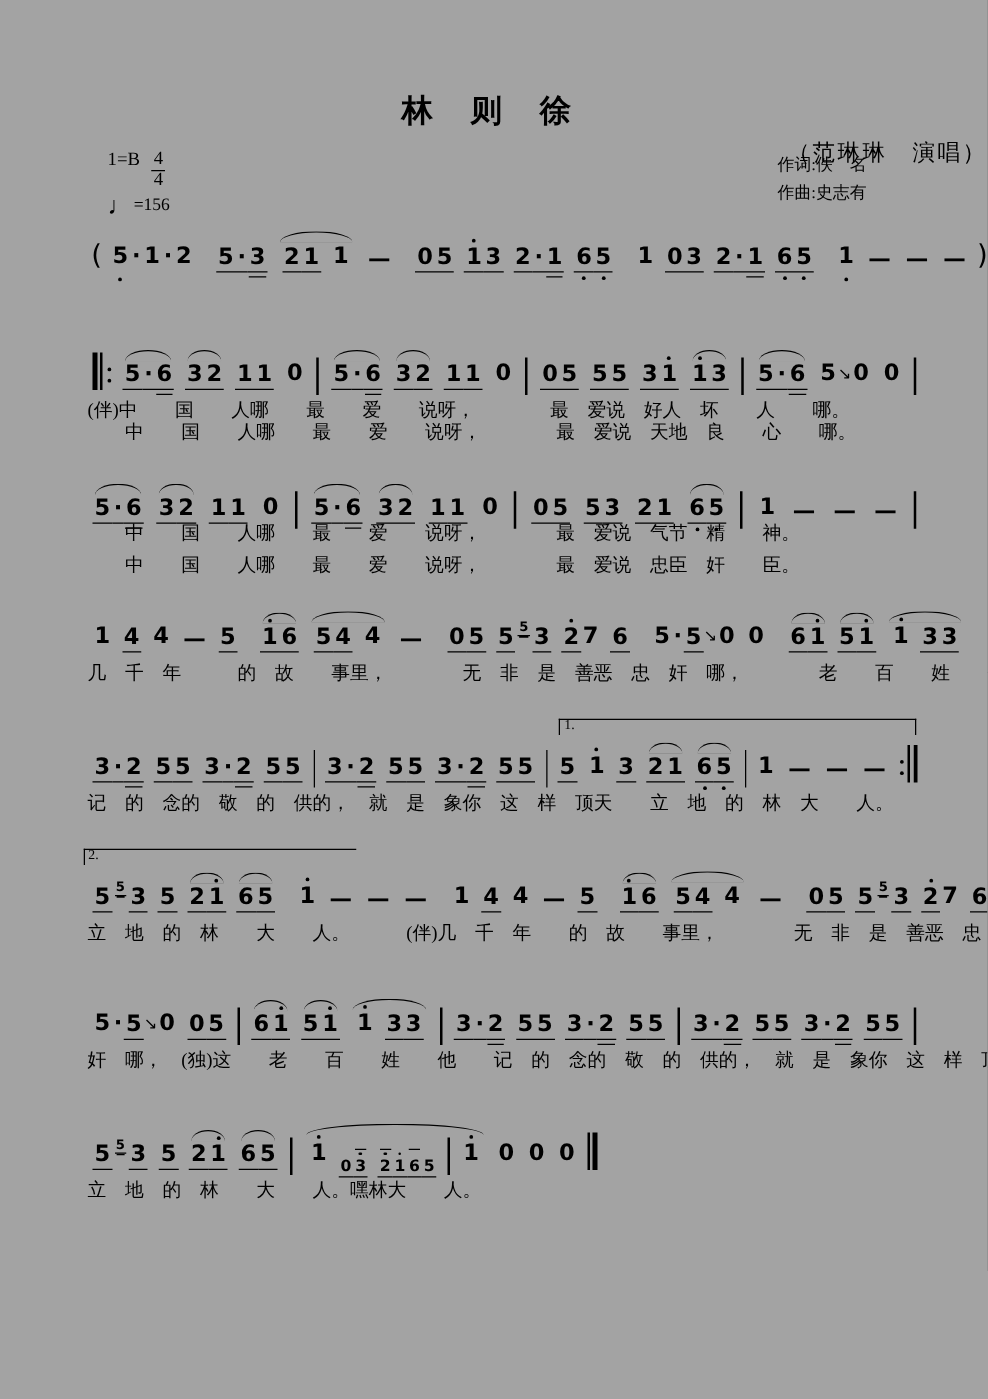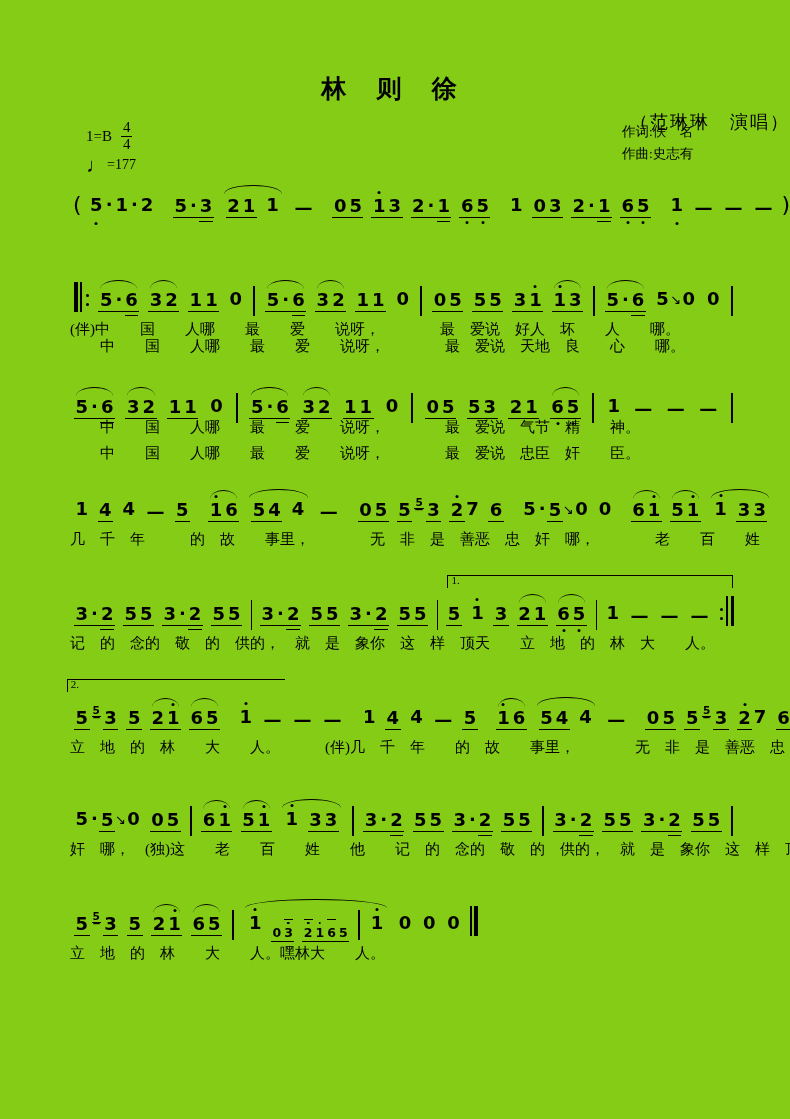--- a/index.html
+++ b/index.html
@@ -1,25 +1,25 @@
 <!DOCTYPE html>
 <html><head>
 <meta charset="utf-8">
 <style>
   html,body{margin:0;padding:0;background:#888;}
-  .sheet{position:relative;width:790px;height:1119px;background:#84cc16;color:#000;
+  .sheet{position:relative;width:790px;height:1119px;background:#a3a3a3;color:#000;
          font-family:"DejaVu Sans",sans-serif;overflow:hidden;margin:0 auto;}
   .title{position:absolute;top:72px;left:0;width:100%;text-align:center;
          font-size:25px;font-weight:bold;letter-spacing:12px;
          font-family:"Liberation Serif",serif;}
   .subtitle{position:absolute;top:110px;left:0;width:100%;text-align:right;
          font-size:18px;letter-spacing:2px;font-family:"Liberation Serif",serif;}
   .keyblock{position:absolute;left:86px;top:120px;font-size:15px;
          font-family:"Liberation Serif",serif;}
-  .keyrow{display:flex;align-items:center;}
+  .keyrow{display:flex;}
   .ts{display:inline-flex;flex-direction:column;align-items:center;line-height:1.05;
       margin-left:9px;font-size:15px;}
   .ts .den{border-top:1.2px solid #000;padding:0 2px;}
   .tempo{margin-top:2px;font-size:14px;display:flex;align-items:center;}
   .tempo .notehead{font-size:20px;margin-right:1px;line-height:1;}
   .credits{position:absolute;left:622px;top:121px;font-size:13.5px;line-height:22px;
          font-family:"Liberation Serif",serif;}
   #score{position:absolute;left:70px;top:180px;width:668px;}
   .line{position:absolute;left:0;width:668px;}
   .mline{display:flex;justify-content:space-between;align-items:flex-end;
@@ -68,21 +68,21 @@
   <div class="keyblock">
     <div class="keyrow">
       <span>1=B</span>
       <span class="ts">
         <span class="num">4</span>
         <span class="den">4</span>
       </span>
     </div>
     <div class="tempo">
       <span class="notehead">♩</span>
-      <span>=177</span>
+      <span>=156</span>
     </div>
   </div>
 
   <div class="credits">
     <div>作词:佚　名</div>
     <div>作曲:史志有</div>
   </div>
 
   <div id="score">
       <div class="line" style="top: 2px; width: 668px;">

